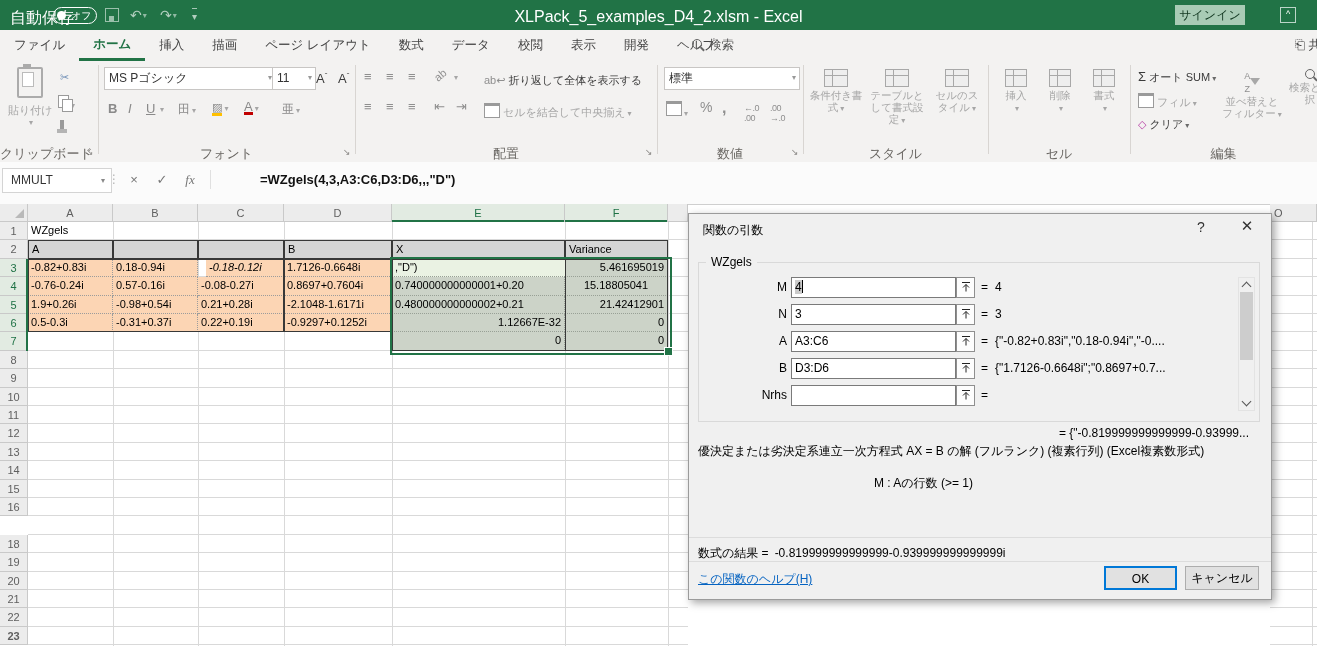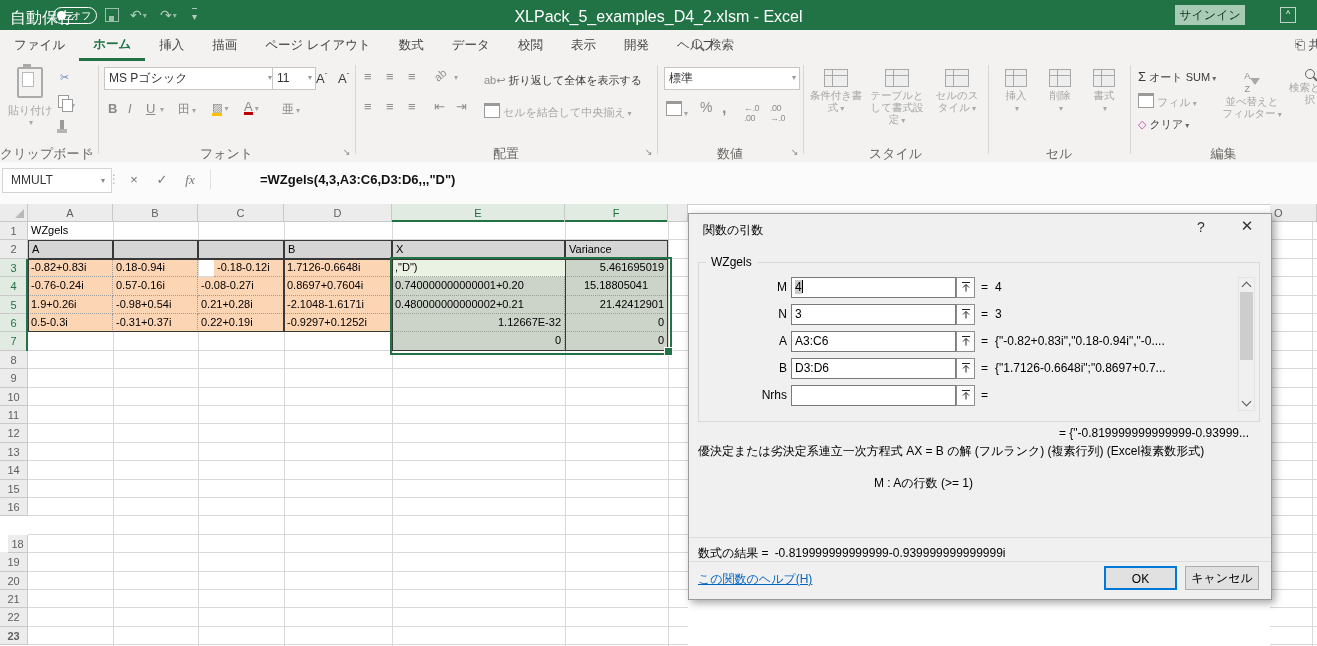--- a/index.html
+++ b/index.html
@@ -305,36 +305,36 @@
       <div class="rowhdr" style="position: absolute; left: 0px; top: 350.8px; width: 28px; height: 18.4px;">8</div>
       <div class="rowhdr" style="position: absolute; left: 0px; top: 369.2px; width: 28px; height: 18.4px;">9</div>
       <div class="rowhdr" style="position: absolute; left: 0px; top: 387.6px; width: 28px; height: 18.4px;">10</div>
       <div class="rowhdr" style="position: absolute; left: 0px; top: 406px; width: 28px; height: 18.4px;">11</div>
       <div class="rowhdr" style="position: absolute; left: 0px; top: 424.4px; width: 28px; height: 18.4px;">12</div>
       <div class="rowhdr" style="position: absolute; left: 0px; top: 442.8px; width: 28px; height: 18.4px;">13</div>
       <div class="rowhdr" style="position: absolute; left: 0px; top: 461.2px; width: 28px; height: 18.4px;">14</div>
       <div class="rowhdr" style="position: absolute; left: 0px; top: 479.6px; width: 28px; height: 18.4px;">15</div>
       <div class="rowhdr" style="position: absolute; left: 0px; top: 498px; width: 28px; height: 18.4px;">16</div>
       <div class="rowhdr" style="position: absolute; left: 0px; top: 516.4px; width: 28px; height: 18.4px; margin-top: 36px;">17</div>
-      <div class="rowhdr" style="position: absolute; left: 8px; top: 534.8px; width: 20px; height: 18.4px;">18</div>
+      <div class="rowhdr" style="position: absolute; left: 0px; top: 534.8px; width: 28px; height: 18.4px;">18</div>
       <div class="rowhdr" style="position: absolute; left: 0px; top: 553.2px; width: 28px; height: 18.4px;">19</div>
       <div class="rowhdr" style="position: absolute; left: 0px; top: 571.6px; width: 28px; height: 18.4px;">20</div>
       <div class="rowhdr" style="position: absolute; left: 0px; top: 590px; width: 28px; height: 18.4px;">21</div>
       <div class="rowhdr" style="position: absolute; left: 0px; top: 608.4px; width: 28px; height: 18.4px;">22</div>
       <div class="rowhdr" style="position: absolute; left: 0px; top: 626.8px; width: 28px; height: 18.4px; font-weight: bold;">23</div>
       <div class="cell s-plain a-l" style="position: absolute; left: 28px; top: 222px; width: 85px; height: 18.4px;">WZgels</div>
       <div class="cell s-header a-l" style="position: absolute; left: 28px; top: 240.4px; width: 85px; height: 18.4px;">A</div>
       <div class="cell s-header a-l" style="position: absolute; left: 113px; top: 240.4px; width: 85px; height: 18.4px;"></div>
       <div class="cell s-header a-l" style="position: absolute; left: 198px; top: 240.4px; width: 86px; height: 18.4px;"></div>
       <div class="cell s-header a-l" style="position: absolute; left: 284px; top: 240.4px; width: 108px; height: 18.4px;">B</div>
       <div class="cell s-header a-l" style="position: absolute; left: 392px; top: 240.4px; width: 173px; height: 18.4px;">X</div>
       <div class="cell s-header a-l" style="position: absolute; left: 565px; top: 240.4px; width: 103px; height: 18.4px;">Variance</div>
       <div class="cell s-orange a-l" style="position: absolute; left: 28px; top: 258.8px; width: 85px; height: 18.4px;">-0.82+0.83i</div>
       <div class="cell s-orange a-l" style="position: absolute; left: 113px; top: 258.8px; width: 85px; height: 18.4px;">0.18-0.94i</div>
-      <div class="cell s-orange a-l" style="position: absolute; left: 214px; top: 258.8px; width: 86px; height: 18.4px;">-0.18-0.12i</div>
+      <div class="cell s-orange a-l" style="position: absolute; left: 206px; top: 258.8px; width: 86px; height: 18.4px; font-style: italic;">-0.18-0.12i</div>
       <div class="cell s-orange a-l" style="position: absolute; left: 284px; top: 258.8px; width: 108px; height: 18.4px;">1.7126-0.6648i</div>
       <div class="cell s-edit a-l" style="position: absolute; left: 392px; top: 258.8px; width: 173px; height: 18.4px;">,"D")</div>
       <div class="cell s-sel a-r" style="position: absolute; left: 565px; top: 258.8px; width: 103px; height: 18.4px;">5.461695019</div>
       <div class="cell s-orange a-l" style="position: absolute; left: 28px; top: 277.2px; width: 85px; height: 18.4px;">-0.76-0.24i</div>
       <div class="cell s-orange a-l" style="position: absolute; left: 113px; top: 277.2px; width: 85px; height: 18.4px;">0.57-0.16i</div>
       <div class="cell s-orange a-l" style="position: absolute; left: 198px; top: 277.2px; width: 86px; height: 18.4px;">-0.08-0.27i</div>
       <div class="cell s-orange a-l" style="position: absolute; left: 284px; top: 277.2px; width: 108px; height: 18.4px;">0.8697+0.7604i</div>
       <div class="cell s-sel a-l" style="position: absolute; left: 392px; top: 277.2px; width: 173px; height: 18.4px;">0.740000000000001+0.20</div>
       <div class="cell s-sel a-r" style="position: absolute; left: 565px; top: 277.2px; width: 103px; height: 18.4px; text-align: center;">15.18805041</div>
       <div class="cell s-orange a-l" style="position: absolute; left: 28px; top: 295.6px; width: 85px; height: 18.4px;">1.9+0.26i</div>

